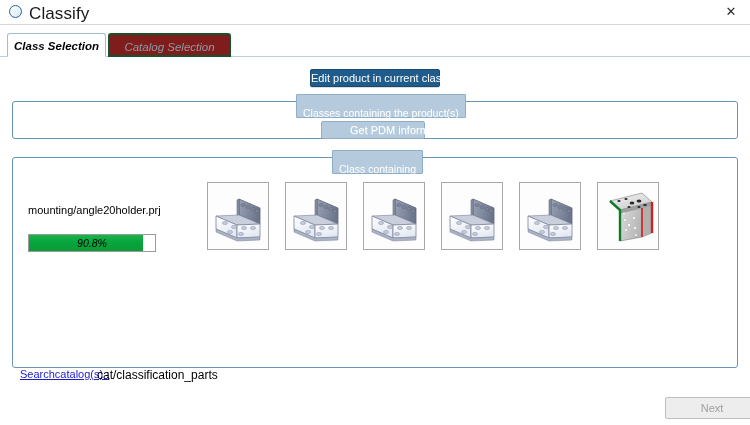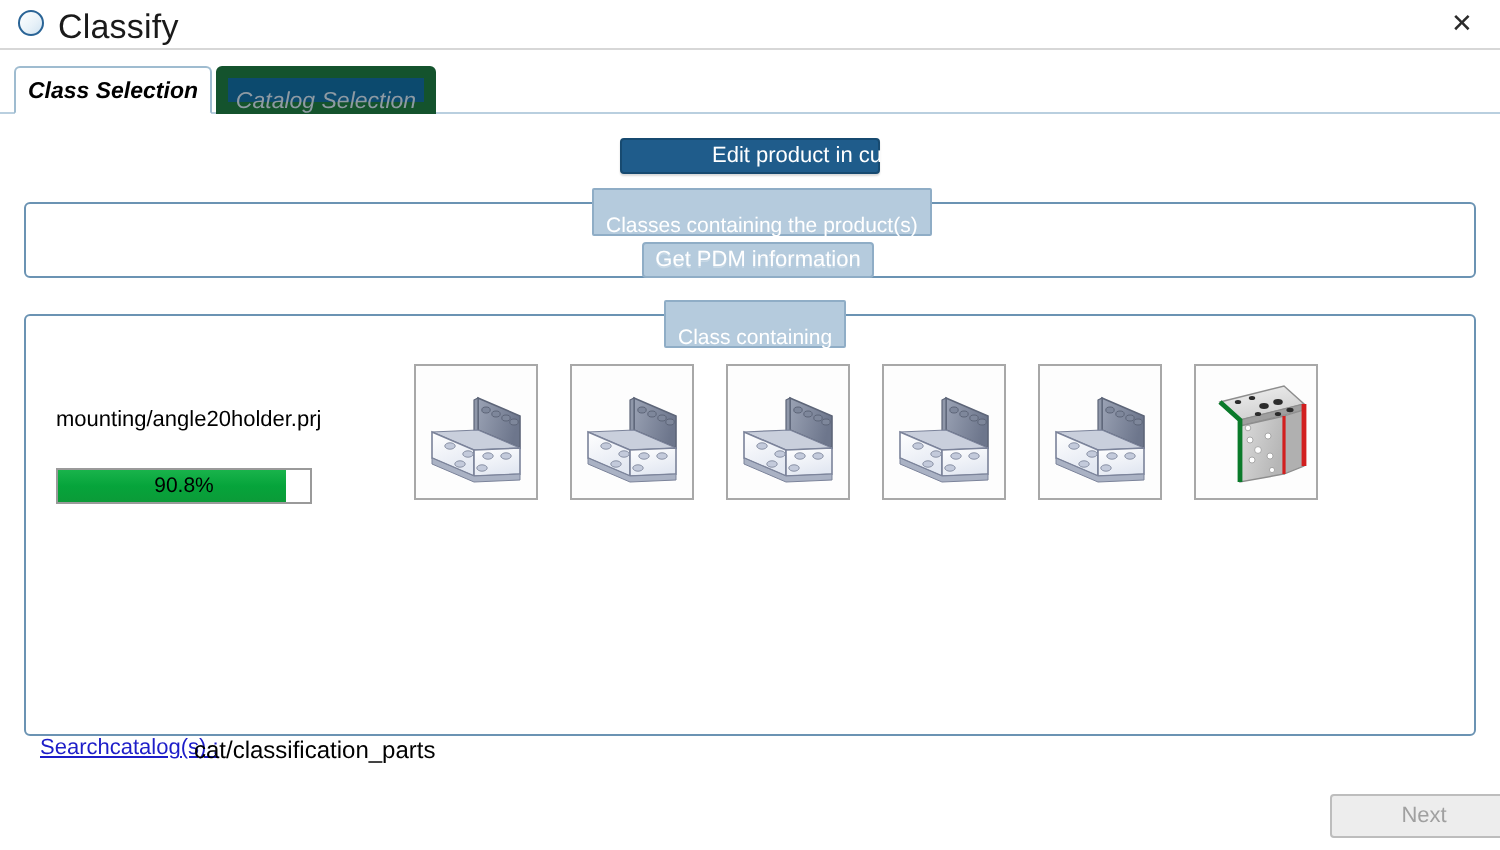--- a/index.html
+++ b/index.html
@@ -80,23 +80,23 @@
     width: 99px;
     background: #ffffff;
     border: 1px solid #9fbcd0;
     border-bottom: 1px solid #ffffff;
     color: #000000;
     font-weight: bold;
     z-index: 3;
   }
   .tab.inactive {
     left: 108px;
-    width: 110px;
-    background: #0c4a6e;
-    border: 6px solid #14532d;
+    width: 123px;
+    background: #7f1d1d;
+    border: 2px solid #14532d;
     color: #8e9aa3;
     z-index: 2;
   }
   .tab-underline {
     position: absolute;
     left: 0; top: 23px;
     width: 750px;
     height: 1px;
     background: #b9cfdf;
     z-index: 1;
@@ -120,38 +120,38 @@
     user-select: none;
     white-space: nowrap;
     border-radius: 2px;
   }
   .btn-dark {
     background: #1f5c8b;
     border: 1px solid #174straight;
     border: 1px solid #174a70;
     color: #ffffff;
     box-shadow: 0 1px 1px rgba(0,0,0,0.15);
-    padding-left: 45px;
   }
   .btn-light {
     background: #b5cbdd;
     border: 1px solid #8fadc6;
     color: #ffffff;
     text-shadow: 0 1px 0 rgba(255,255,255,0.25);
   }
 
   #edit-product-btn {
     left: 310px; top: 12px;
     width: 130px; height: 18px;
     line-height: 16px;
   }
   #get-pdm-btn {
     left: 321px; top: 64px;
-    width: 116px; height: 18px;
+    width: 104px; height: 18px;
     line-height: 16px;
+    padding-left: 28px;
   }
   #show-more-btn {
     left: 329px; top: 284px;
     width: 92px; height: 20px;
     line-height: 18px;
   }
 
   
   .groupbox {
     position: absolute;
@@ -211,20 +211,21 @@
     background: linear-gradient(to bottom, #19b34b 0%, #06a43b 50%, #0b9b38 100%);
   }
   .progress-text {
     position: absolute;
     left: 0; top: 0;
     width: 126px; height: 32px;
     line-height: 16px;
     text-align: center;
     font-size: 10.5px;
     color: #000000;
+    font-style: italic;
   }
 
   
   .thumb {
     position: absolute;
     top: 125px;
     width: 62px; height: 68px;
     box-sizing: border-box;
     border: 1px solid #a8a8a8;
     background: #fdfdfd;

